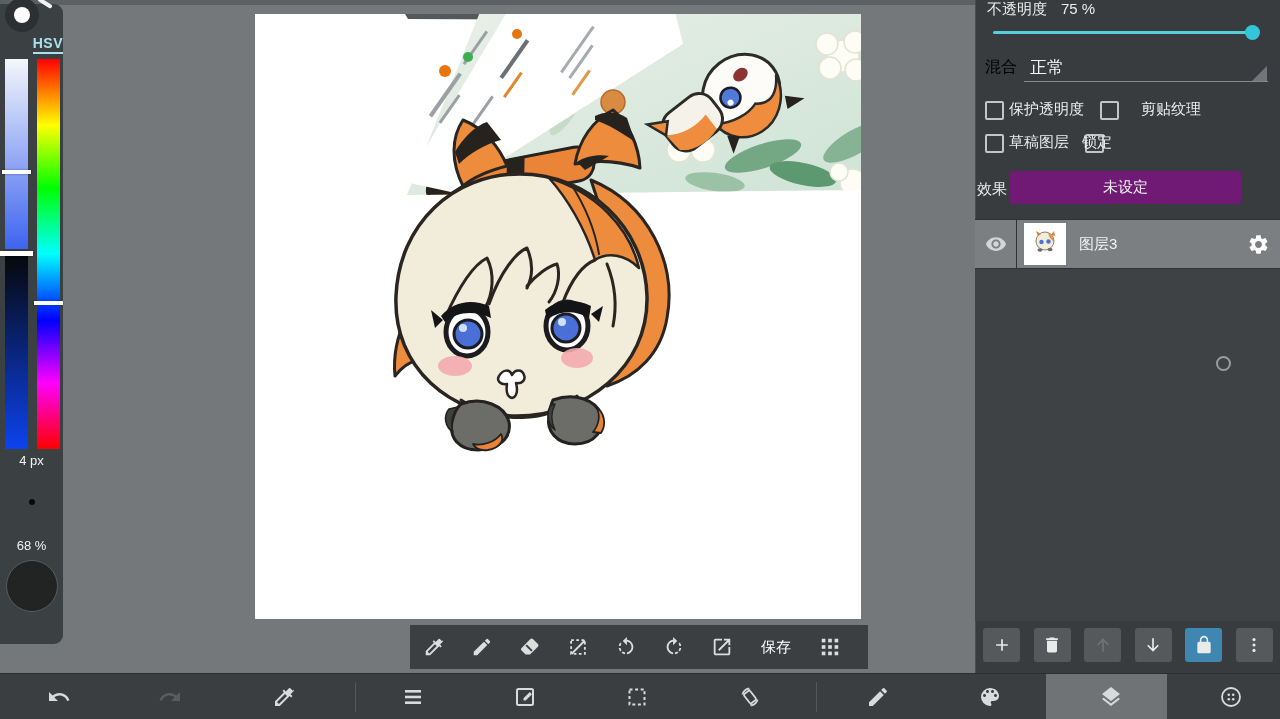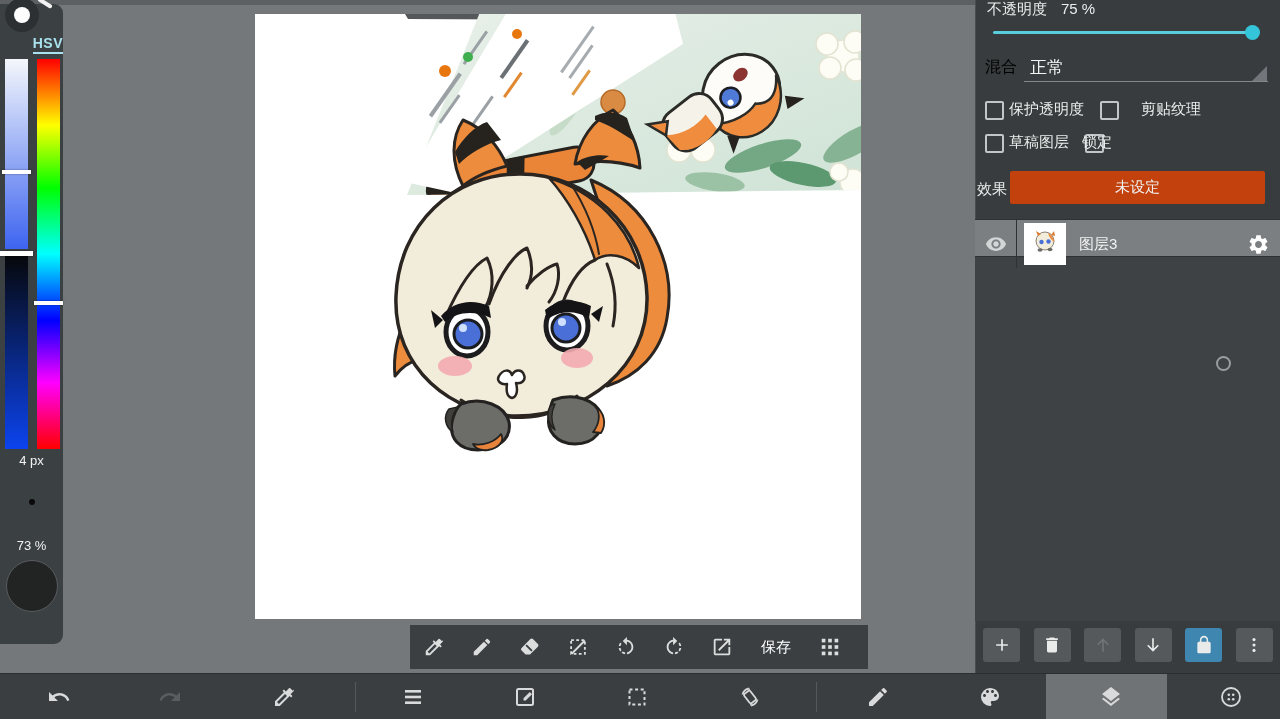--- a/index.html
+++ b/index.html
@@ -45,24 +45,24 @@
   #opacity-row .val{margin-left:14px;}
   #opacity-track{left:993px;top:31px;width:260px;height:3px;border-radius:2px;background:#58cdde;}
   #opacity-thumb{left:1245px;top:25px;width:15px;height:15px;border-radius:50%;background:#35c5da;}
   #blend-label{left:985px;top:57px;color:#000000;font-size:16px;}
   #blend-value{left:1030px;top:56px;color:#f2f3f3;font-size:17px;}
   #blend-underline{left:1024px;top:81px;width:244px;height:1px;background:#84888b;}
   #blend-caret{left:1252px;top:66px;width:0;height:0;border-left:15px solid transparent;border-bottom:15px solid #72767a;}
   .cb{position:absolute;width:15px;height:15px;border:2px solid #c3c6c8;border-radius:2px;background:transparent;}
   .cb-label{position:absolute;color:#ebeded;font-size:15px;}
   #effect-label{left:977px;top:180px;color:#ebeded;font-size:15px;}
-  #effect-button{left:1010px;top:171px;width:255px;height:33px;background:#c2410c;border-radius:2px;
+  #effect-button{left:1010px;top:171px;width:231px;height:33px;background:#701a75;border-radius:2px;
     display:flex;align-items:center;justify-content:center;color:#f0f1f1;font-size:15px;font-family:Liberation Serif, serif;}
   #layer-list{left:975px;top:219px;width:305px;height:402px;background:#3e4245;border-top:1px solid #2e3234;box-sizing:border-box;}
-  .layer-row{position:absolute;left:0;width:305px;height:37px;background:#474a4c;border-bottom:1px solid #2e3234;box-sizing:border-box;}
+  .layer-row{position:absolute;left:0;width:305px;height:49px;background:#474a4c;border-bottom:1px solid #2e3234;box-sizing:border-box;}
   .layer-row.selected{background:#7b7f82;}
   .eye-cell{position:absolute;left:0;top:0;width:41px;height:48px;border-right:1px solid #2e3234;
     display:flex;align-items:center;justify-content:center;}
   .eye-cell svg{width:22px;height:22px;fill:#d3d6d7;}
   .thumb{position:absolute;left:49px;top:3px;width:42px;height:42px;background:#fff;overflow:hidden;}
   .layer-name{position:absolute;left:104px;top:15px;color:#f2f3f3;font-size:15px;}
   .gear{position:absolute;right:10px;top:13px;width:23px;height:23px;}
   .gear svg{width:23px;height:23px;fill:#fdfdfd;}
   #scroll-ring{left:1216px;top:356px;width:11px;height:11px;border:2px solid #a9adaf;border-radius:50%;opacity:.85;}
   #layer-buttons{left:983px;top:628px;width:290px;height:35px;display:flex;justify-content:space-between;}
@@ -86,21 +86,21 @@
 <div id="color-panel" class="abs">
   <div id="hsv-label" class="abs"><span>HSV</span></div>
   <div id="sat-bar" class="abs vbar"></div>
   <div id="val-bar" class="abs vbar"></div>
   <div id="hue-bar" class="abs vbar"></div>
   <div id="sat-marker" class="abs bar-marker"></div>
   <div id="val-marker" class="abs bar-marker"></div>
   <div id="hue-marker" class="abs bar-marker"></div>
   <div id="brush-size" class="abs">4 px</div>
   <div id="brush-dot" class="abs"></div>
-  <div id="brush-opacity" class="abs">73 %</div>
+  <div id="brush-opacity" class="abs">68 %</div>
   <div id="color-swatch" class="abs"></div>
 </div>
 <div id="picker-handle" class="abs">
     <div class="inner"></div>
   </div>
 <div id="pencil-tip" class="abs"></div>
 
 <div id="canvas" class="abs">
   <svg width="606" height="605" viewBox="0 0 606 605">
     <defs>

